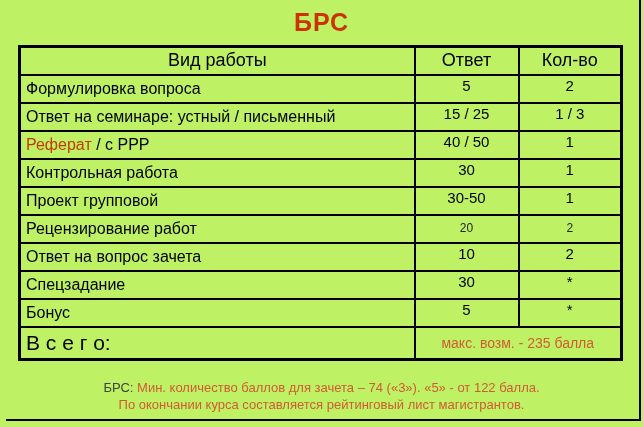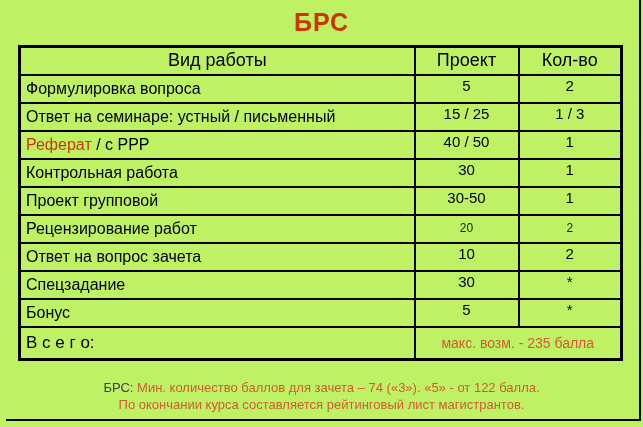--- a/index.html
+++ b/index.html
@@ -26,21 +26,21 @@
 
   tr.hdr { height:28px; }
   tr.row { height:28px; }
   tr.total { height:33px; }
 
   th { font-weight:normal; font-size:18px; text-align:center; vertical-align:middle; color:#000; }
   td.work { font-size:16px; color:#000; text-align:left; vertical-align:middle; padding-left:5px; }
   td.num  { font-size:15px; color:#000; text-align:center; vertical-align:top; line-height:1.15; padding-top:1px; }
   td.num.small { font-size:12px; vertical-align:middle; color:#222; }
   .hl { color:#c43b0c; }
-  td.total-label { font-size:17px; }
+  td.total-label { font-size:21px; }
   td.total-value {
     font-size:14px; color:#d15b33; text-align:center; vertical-align:middle;
   }
 
   .footer { position:absolute; top:379px; left:0; width:643px; text-align:center;
             font-size:13px; line-height:17px; }
   .footer .prefix { color:#404040; }
   .footer .orange { color:#d15b33; }
 </style>
 </head>
@@ -52,21 +52,21 @@
 
   <table class="brs">
     <colgroup>
         <col class="c1">
         <col class="c2">
         <col class="c3">
       </colgroup>
     <thead>
       <tr class="hdr">
         <th>Вид работы</th>
-        <th>Проект</th>
+        <th>Ответ</th>
         <th>Кол-во</th>
       </tr>
     </thead>
     <tbody>
       <tr class="row">
         <td class="work">Формулировка вопроса</td>
         <td class="num">5</td>
         <td class="num">2</td>
       </tr>
       <tr class="row">

